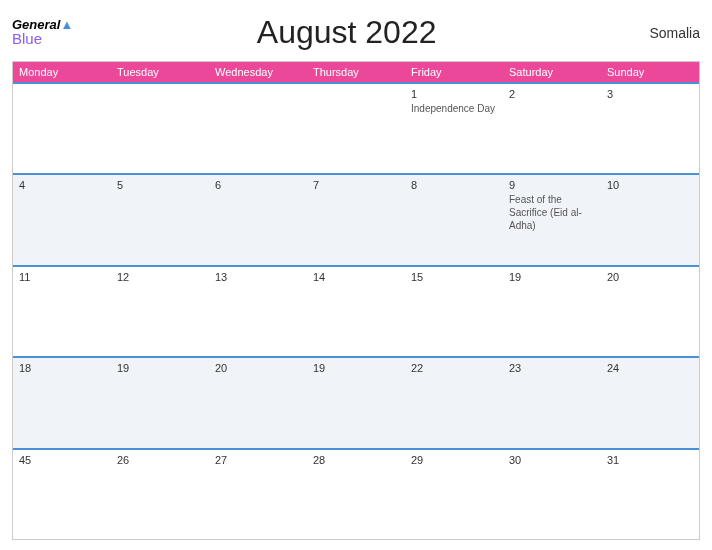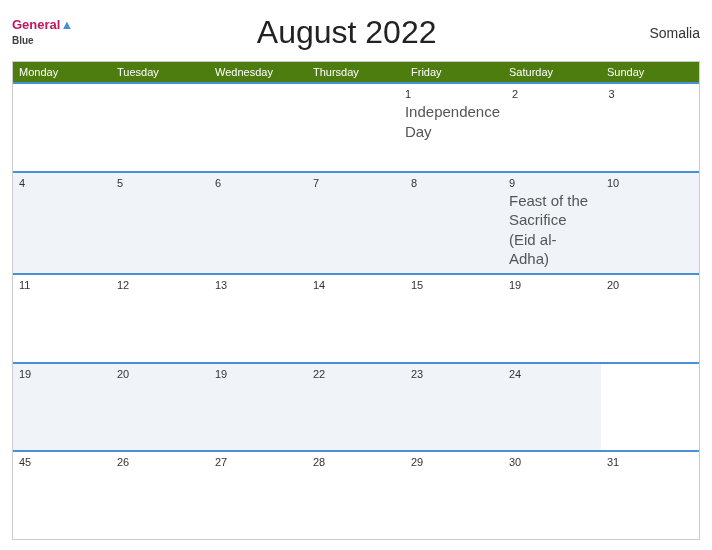--- a/index.html
+++ b/index.html
@@ -44,21 +44,21 @@
     }
     .calendar {
       border: 1px solid #ccc;
       flex: 1;
       display: flex;
       flex-direction: column;
     }
     .cal-header {
       display: grid;
       grid-template-columns: repeat(7, 1fr);
-      background: #4d7c0f;
+      background: #ec4899;
     }
     .cal-header-cell {
       color: #fff;
       font-size: 11px;
       padding: 4px 6px;
       font-weight: normal;
     }
     .cal-body {
       flex: 1;
       display: flex;
@@ -82,44 +82,45 @@
     .cal-cell.even-row {
       background: #f0f4f9;
     }
     .cal-cell .day-num {
       font-size: 11px;
       color: #333;
       display: block;
       margin-bottom: 2px;
     }
     .cal-cell .event {
-      font-size: 15px;
+      font-size: 10px;
       color: #555;
       line-height: 1.3;
       margin-top: 41px;
     }
     .logo-row {
       display: flex;
       align-items: flex-end;
     }
     .logo-text-general {
       font-size: 13px;
       font-weight: bold;
-      color: #be185d;
+      color: #000000;
       letter-spacing: 0;
+      font-style: italic;
     }
     .logo-caret {
       color: #4a90d9;
       font-size: 13px;
       font-weight: bold;
     }
     .logo-text-blue {
-      font-size: 10px;
-      font-weight: bold;
-      color: #404040;
+      font-size: 15px;
+      font-weight: normal;
+      color: #8b5cf6;
     }
   </style>
 </head>
 <body>
 
 <div class="page">
   <div class="header">
     <div class="logo">
       <div class="logo-row">
         <span class="logo-text-general">General</span>
@@ -206,20 +207,23 @@
         <div class="cal-cell">
           <span class="day-num">19</span>
         </div>
         <div class="cal-cell">
           <span class="day-num">20</span>
         </div>
       </div>
 
       <div class="cal-row">
         <div class="cal-cell even-row">
+          <span class="day-num">18</span>
+        </div>
+        <div class="cal-cell even-row">
           <span class="day-num">19</span>
         </div>
         <div class="cal-cell even-row">
           <span class="day-num">20</span>
         </div>
         <div class="cal-cell even-row">
           <span class="day-num">19</span>
         </div>
         <div class="cal-cell even-row">
           <span class="day-num">22</span>

